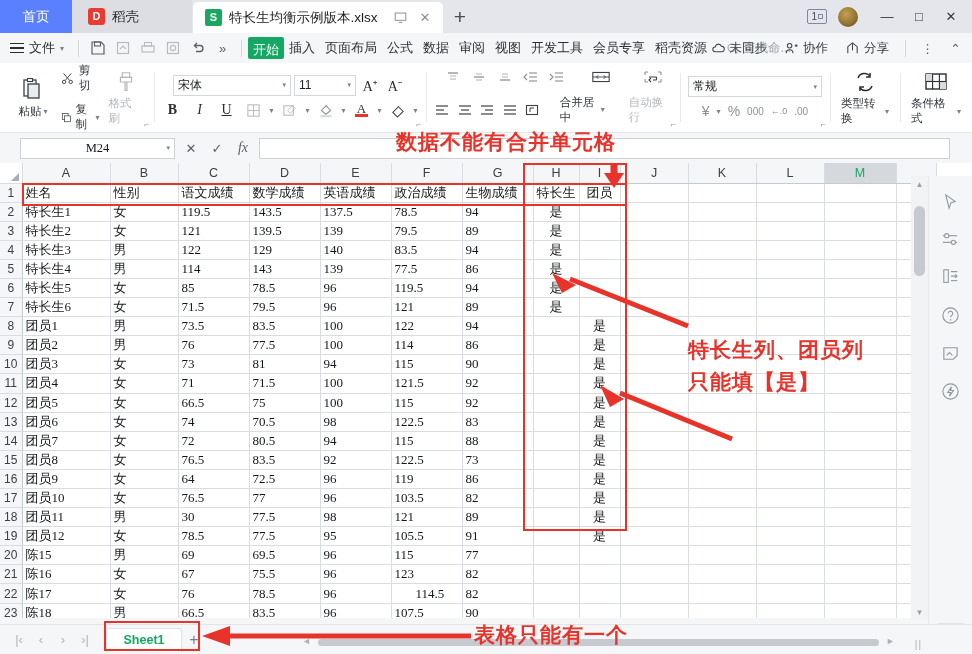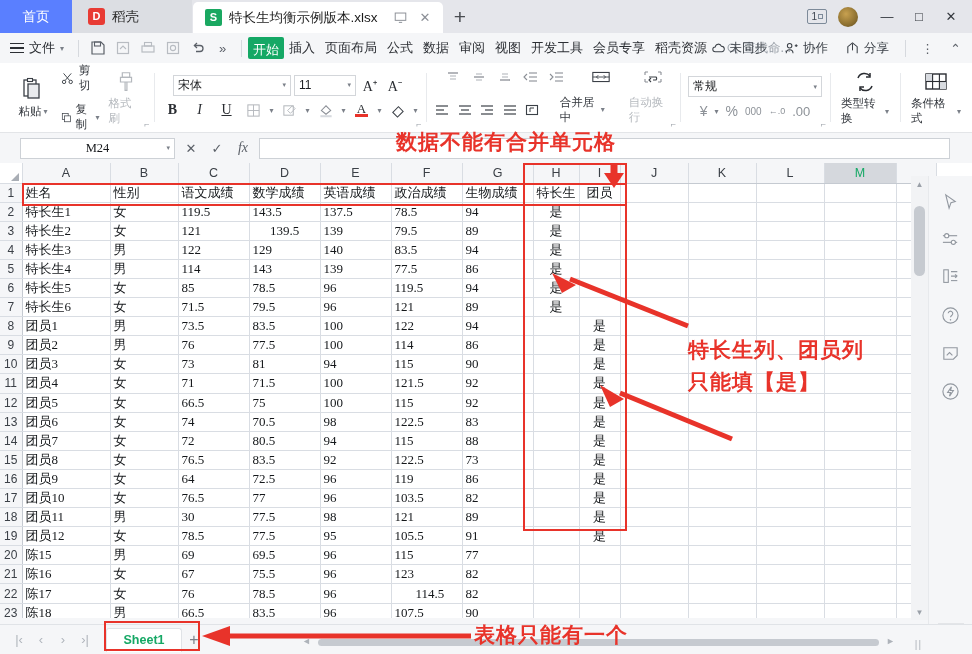--- a/index.html
+++ b/index.html
@@ -564,21 +564,21 @@
       <div class="fsel" style="width:134px">
         <span class="val">常规</span>
           <span class="ar">▾</span>
       </div>
       <div class="numrow2" style="gap:7px">
         <span style="font-size:14px">¥</span>
           <span class="caret">▾</span>
         <span style="font-size:14px">%</span>
         <span style="font-size:10px">000</span>
         <span style="font-size:9px;line-height:9px">←.0</span>
-        <span style="font-size:13px;line-height:9px">.00</span>
+        <span style="font-size:10px;line-height:9px">.00</span>
       </div>
       <div class="grp-foot">⌐</div>
     </div>
 
     <div class="grp">
       <div class="btn-v" style="min-width:56px">
         <svg width="26" height="26" viewBox="0 0 26 26">
             <path d="M6 9a7 7 0 0112-2" fill="none" stroke="#2a2d32" stroke-width="1.5"></path>
             <path d="M20 17a7 7 0 01-12 2" fill="none" stroke="#2a2d32" stroke-width="1.5"></path>
             <path d="M18 4v4h-4M8 22v-4h4" fill="none" stroke="#2a2d32" stroke-width="1.5"></path>
@@ -673,21 +673,21 @@
             <td style="width: 68px;"></td>
             <td style="width: 68px;"></td>
             <td style="width: 72px;"></td>
             <td style="width: 40px;"></td>
           </tr>
           <tr>
             <td class="rowh" style="width: 22px;">3</td>
             <td style="width: 88px;">特长生2</td>
             <td style="width: 68px;">女</td>
             <td style="width: 71px;">121</td>
-            <td style="width: 71px; text-align: center;">139.5</td>
+            <td style="width: 71px;">139.5</td>
             <td style="width: 71px;">139</td>
             <td style="width: 71px;">79.5</td>
             <td style="width: 71px;">89</td>
             <td class="ctr" style="width: 41px;">是</td>
             <td class="ctr" style="width: 41px;"></td>
             <td style="width: 68px;"></td>
             <td style="width: 68px;"></td>
             <td style="width: 68px;"></td>
             <td style="width: 72px;"></td>
             <td style="width: 40px;"></td>

